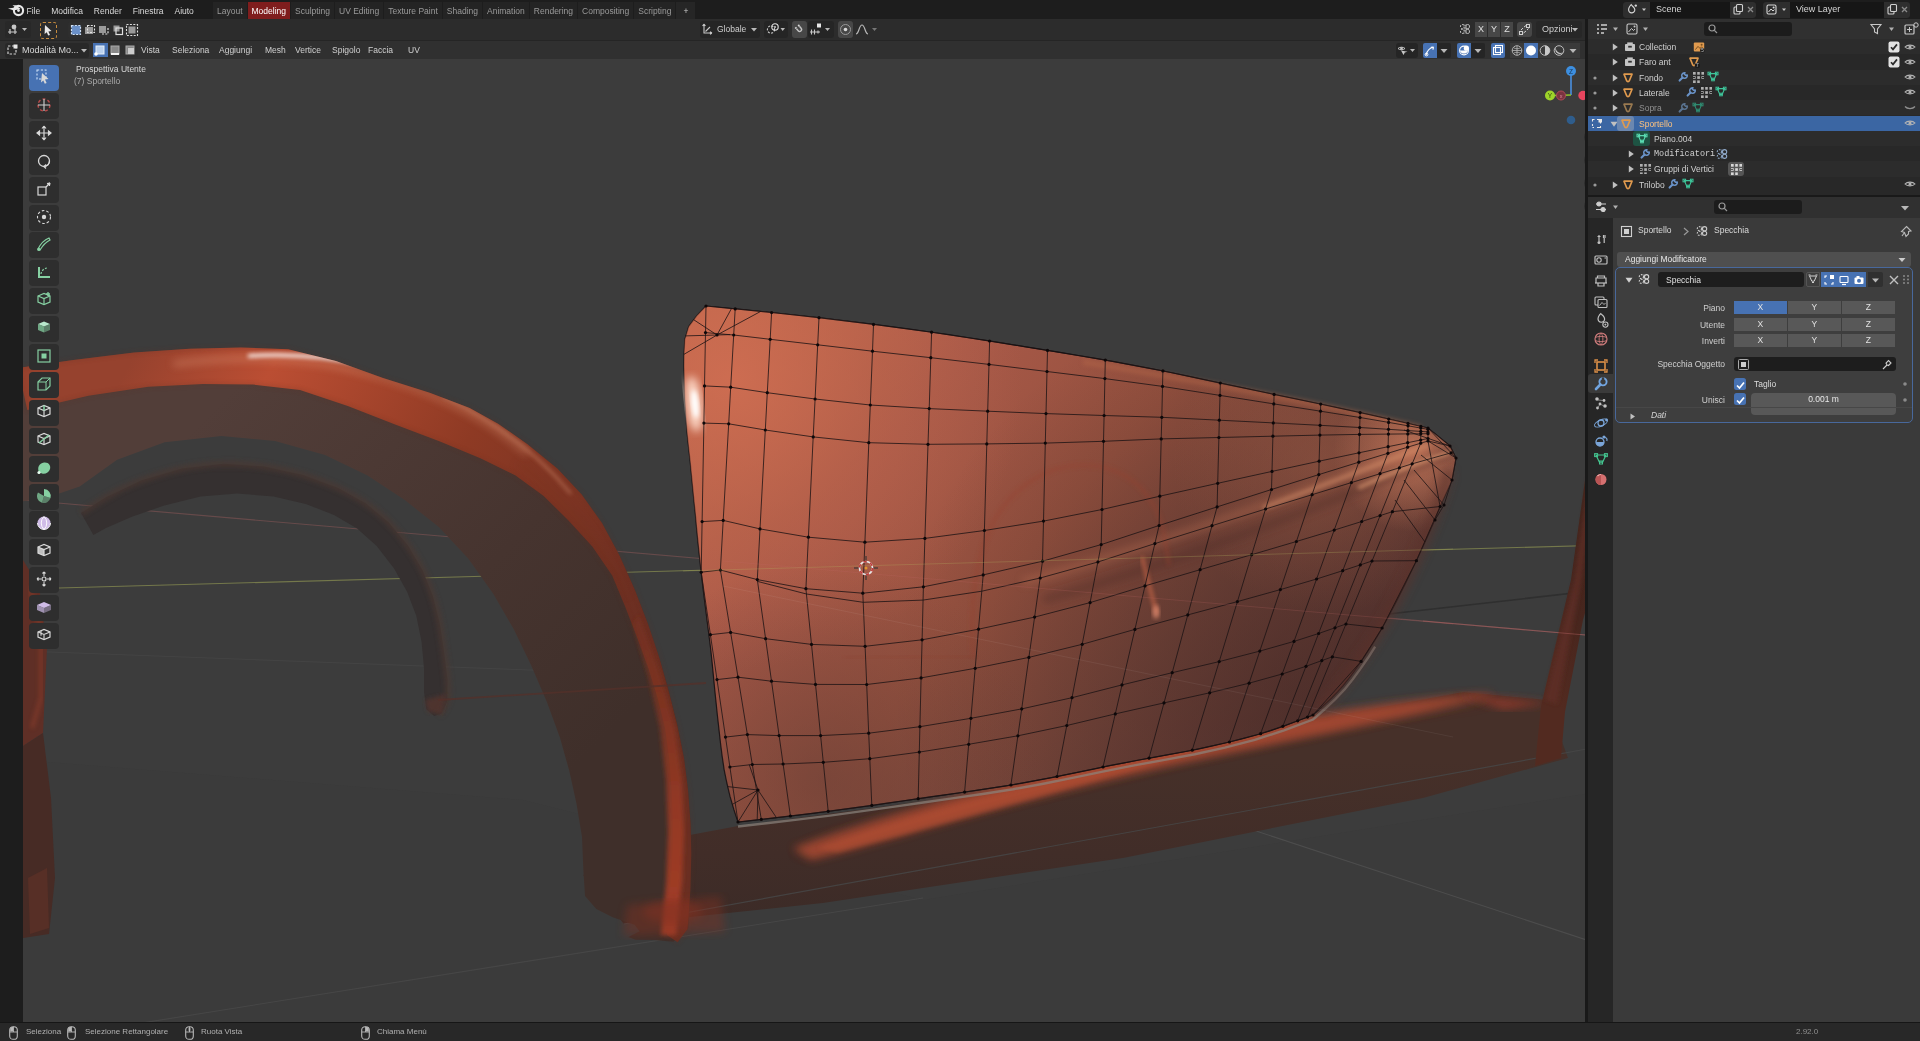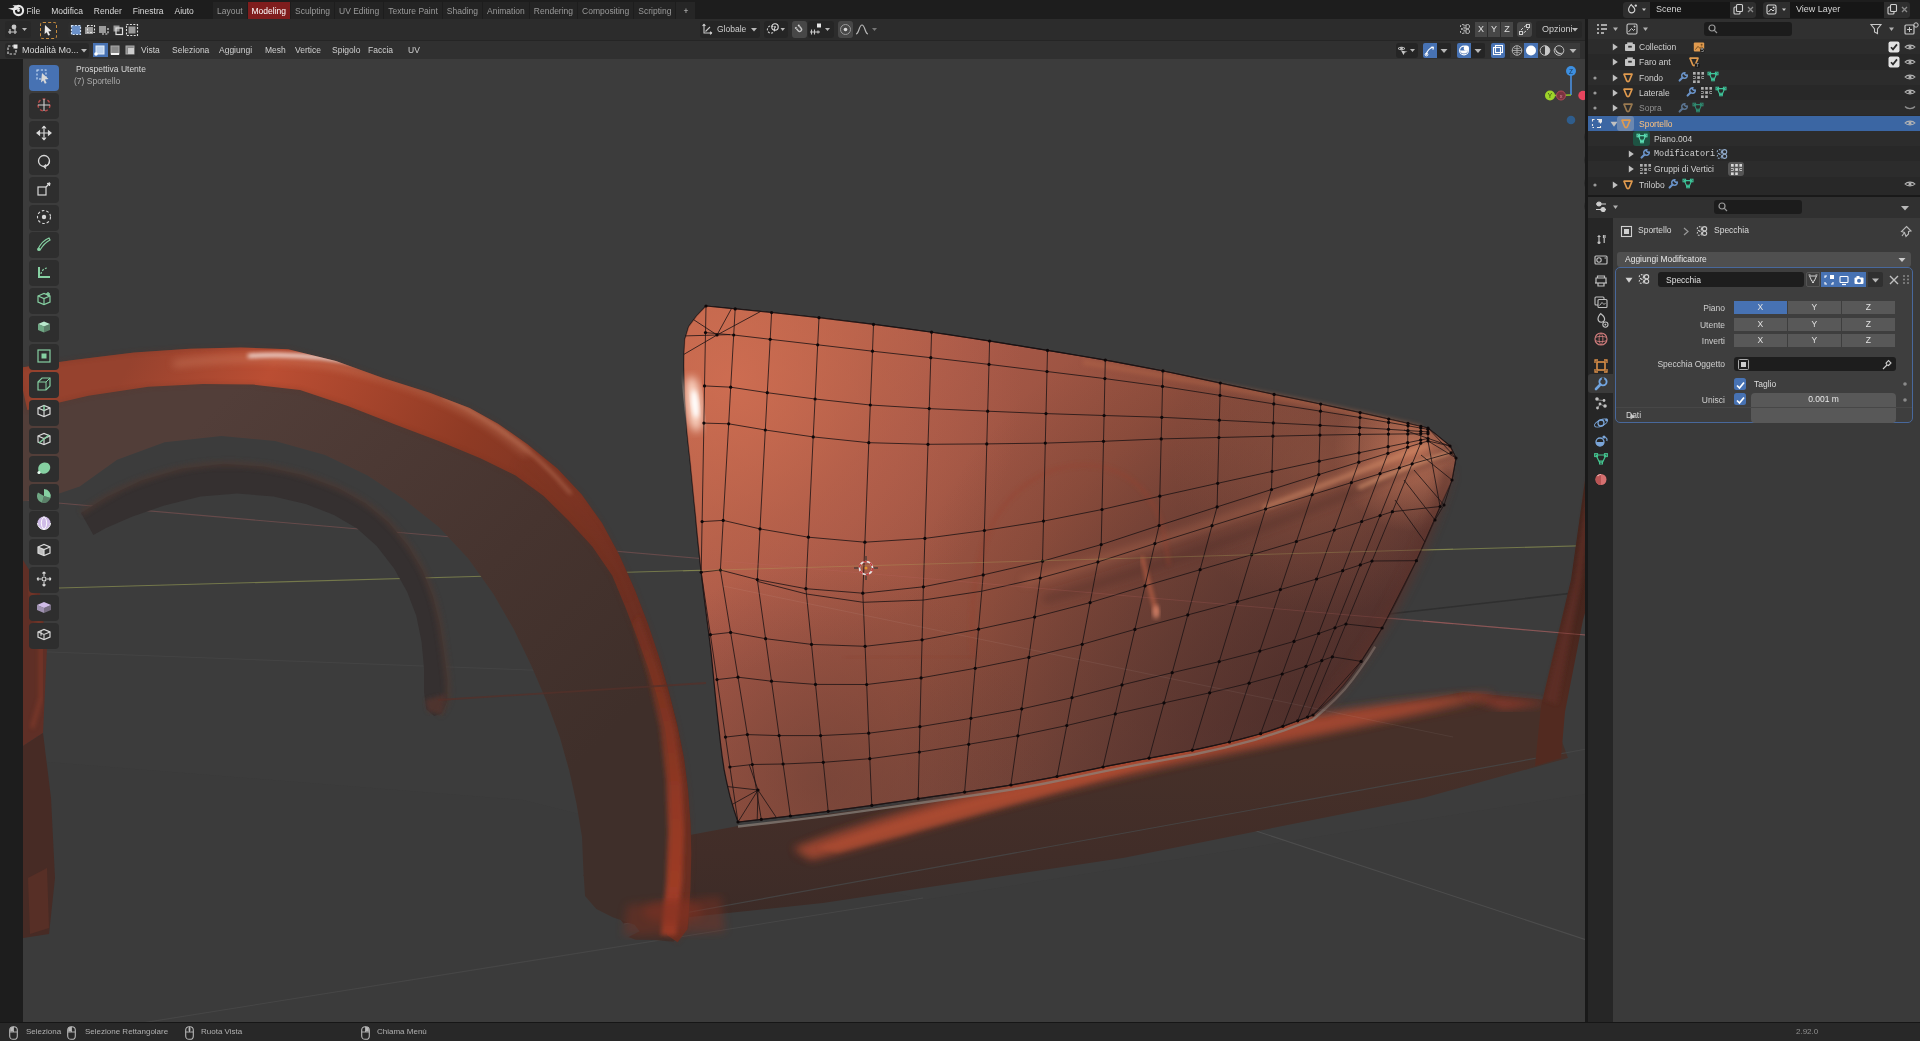--- a/index.html
+++ b/index.html
@@ -1305,29 +1305,29 @@
             <path d="M3 6.5 L5.5 9 L10 3.5" fill="none" stroke="#fff" stroke-width="1.7"></path>
           </svg></div>
         <span style="position:absolute;left:138px;top:111px;font-size:8.5px;color:#dcdcdc;">Taglio</span>
         <svg style="position:absolute;left:285px;top:112px;" width="8" height="8" viewBox="0 0 8 8" xmlns="http://www.w3.org/2000/svg">
           <circle cx="4" cy="4" r="1.8" fill="#8a8a8a"></circle>
         </svg>
         <span class="rowlbl" style="left:20px;top:127px;width:89px;">Unisci</span>
         <div style="position:absolute;left:118px;top:125px;width:12px;height:12px;background:#4772b3;border-radius:2.5px;"><svg style="" width="13" height="13" viewBox="0 0 13 13" xmlns="http://www.w3.org/2000/svg">
             <path d="M3 6.5 L5.5 9 L10 3.5" fill="none" stroke="#fff" stroke-width="1.7"></path>
           </svg></div>
-        <div style="position:absolute;left:135px;top:125px;width:145px;height:30px;background:#585858;border-radius:4px;text-align:center;font-size:8.5px;color:#e8e8e8;line-height:13px;">0.001 m</div>
+        <div style="position:absolute;left:135px;top:125px;width:145px;height:22px;background:#585858;border-radius:4px;text-align:center;font-size:8.5px;color:#e8e8e8;line-height:13px;">0.001 m</div>
         <svg style="position:absolute;left:285px;top:128px;" width="8" height="8" viewBox="0 0 8 8" xmlns="http://www.w3.org/2000/svg">
           <circle cx="4" cy="4" r="1.8" fill="#8a8a8a"></circle>
         </svg>
         <div style="position:absolute;left:0px;top:139px;width:296px;height:1px;background:#474747;"></div>
         <svg style="position:absolute;left:12px;top:144px;" width="9" height="9" viewBox="0 0 9 9" xmlns="http://www.w3.org/2000/svg">
           <path d="M2.5 1.5 L7 4.5 L2.5 7.5 Z" fill="#c0c0c0"></path>
         </svg>
-        <span style="position:absolute;left:10px;top:142px;font-size:8.5px;color:#d5d5d5;">Dati</span>
+        <span style="position:absolute;left:35px;top:142px;font-size:8.5px;color:#d5d5d5;font-style:italic;">Dati</span>
       </div>
     </div>
     <div id="status" class="abs">
       <svg style="position:absolute;left:9px;top:2.5px;" width="9" height="14" viewBox="0 0 9 14" xmlns="http://www.w3.org/2000/svg">
         <rect x="0.7" y="0.7" width="7.6" height="12.6" rx="3.4" fill="none" stroke="#b8b8b8" stroke-width="1.1"></rect>
         <line x1="4.5" y1="0.7" x2="4.5" y2="6" stroke="#b8b8b8" stroke-width="0.9"></line>
         <line x1="0.7" y1="6" x2="8.3" y2="6" stroke="#b8b8b8" stroke-width="0.9"></line>
         <path d="M1.2 2 A3 3 0 0 1 4 1.1 L4 5.4 L1.2 5.4 Z" fill="#b8b8b8"></path>
       </svg>
       <span class="stxt" style="left:26px;">Seleziona</span>

